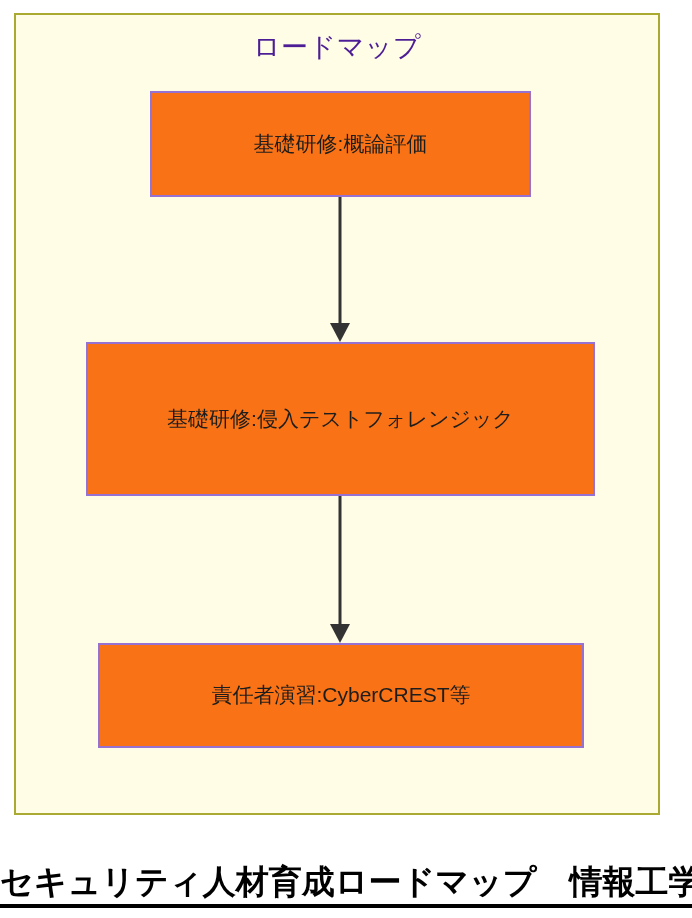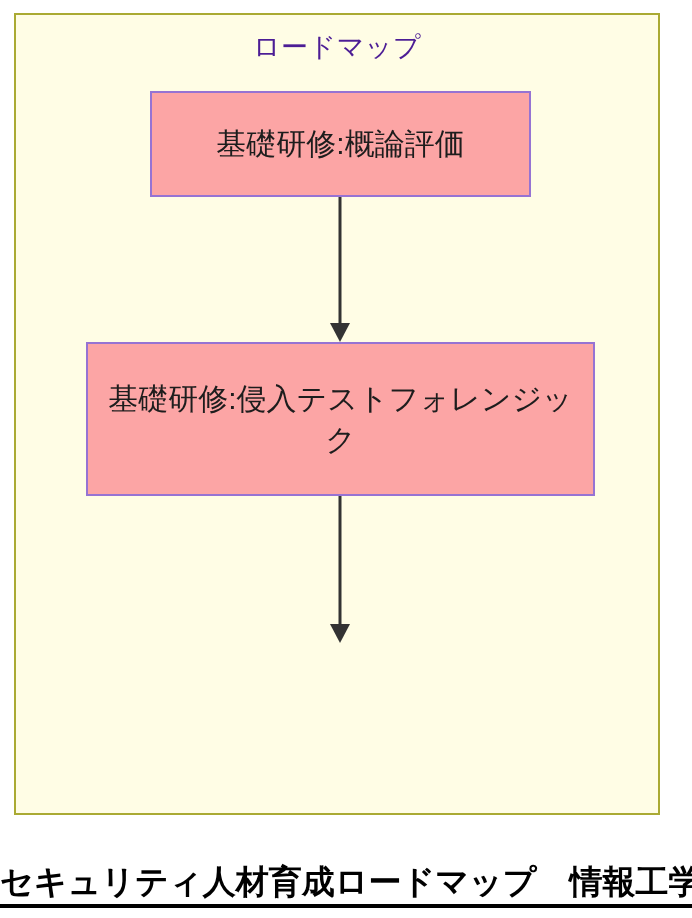--- a/index.html
+++ b/index.html
@@ -36,28 +36,28 @@
     font-size: 27px;
     line-height: 32px;
     color: #4c1d95;
     letter-spacing: 0.5px;
   }
 
   
   .node {
     position: absolute;
     box-sizing: border-box;
-    background: #fca5a5;
+    background: #f97316;
     border: 2px solid #9673d3;
     display: flex;
     align-items: center;
     justify-content: center;
     text-align: center;
     color: #1d1d1d;
-    font-size: 30px;
+    font-size: 21px;
     line-height: 1.38;
     padding: 4px 12px;
   }
 
   #node-1 {
     left: 134px;  
     top: 76px;    
     width: 381px; 
     height: 106px;
   }
@@ -129,18 +129,19 @@
     <g>
       <line x1="324" y1="481" x2="324" y2="613" stroke="#333333" stroke-width="3"></line>
       <polygon points="324,628 314,609 334,609" fill="#333333"></polygon>
     </g>
   </svg>
 
   <div class="node" id="node-1">基礎研修:概論評価</div>
 
   <div class="node" id="node-2">基礎研修:侵入テストフォレンジック</div>
 
+  <div class="node" id="node-3">責任者演習:CyberCREST等</div>
 
 </div>
 
 <div id="figure-caption">セキュリティ人材育成ロードマップ　情報工学研</div>
 
 <div id="caption-rule"></div>
 
 </body></html>

